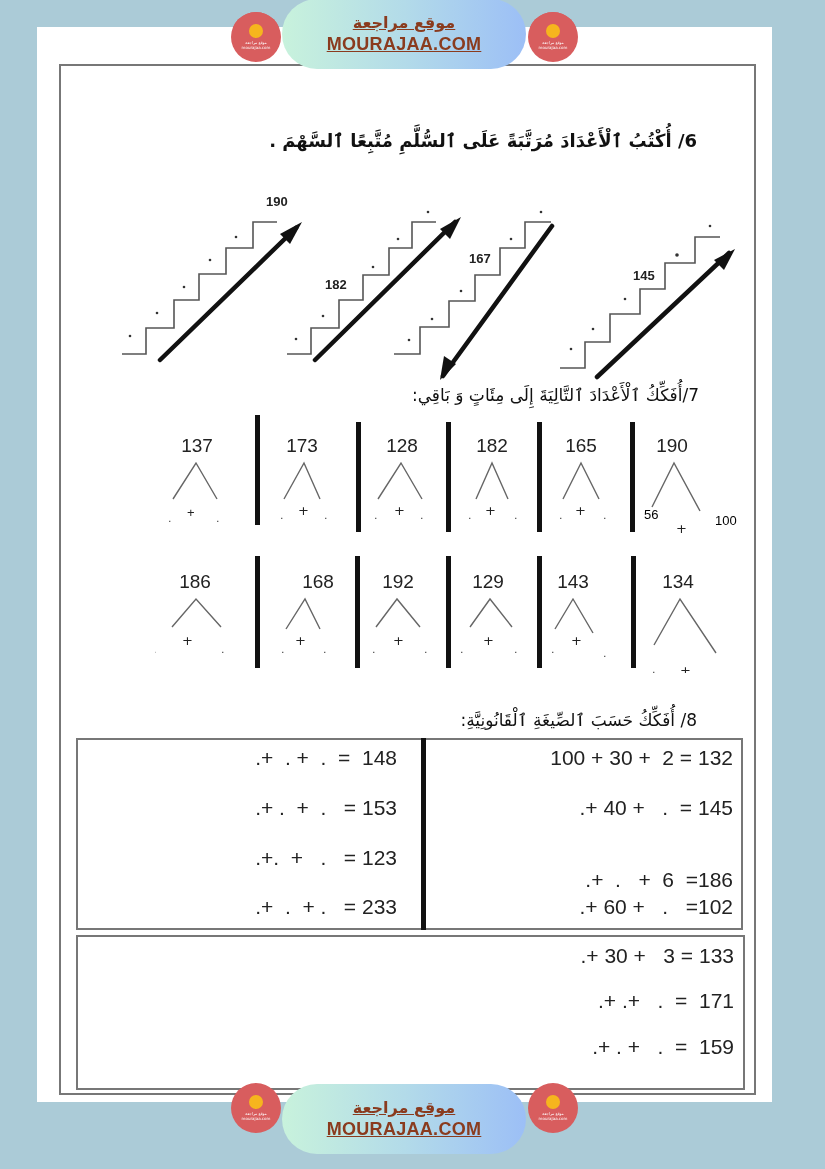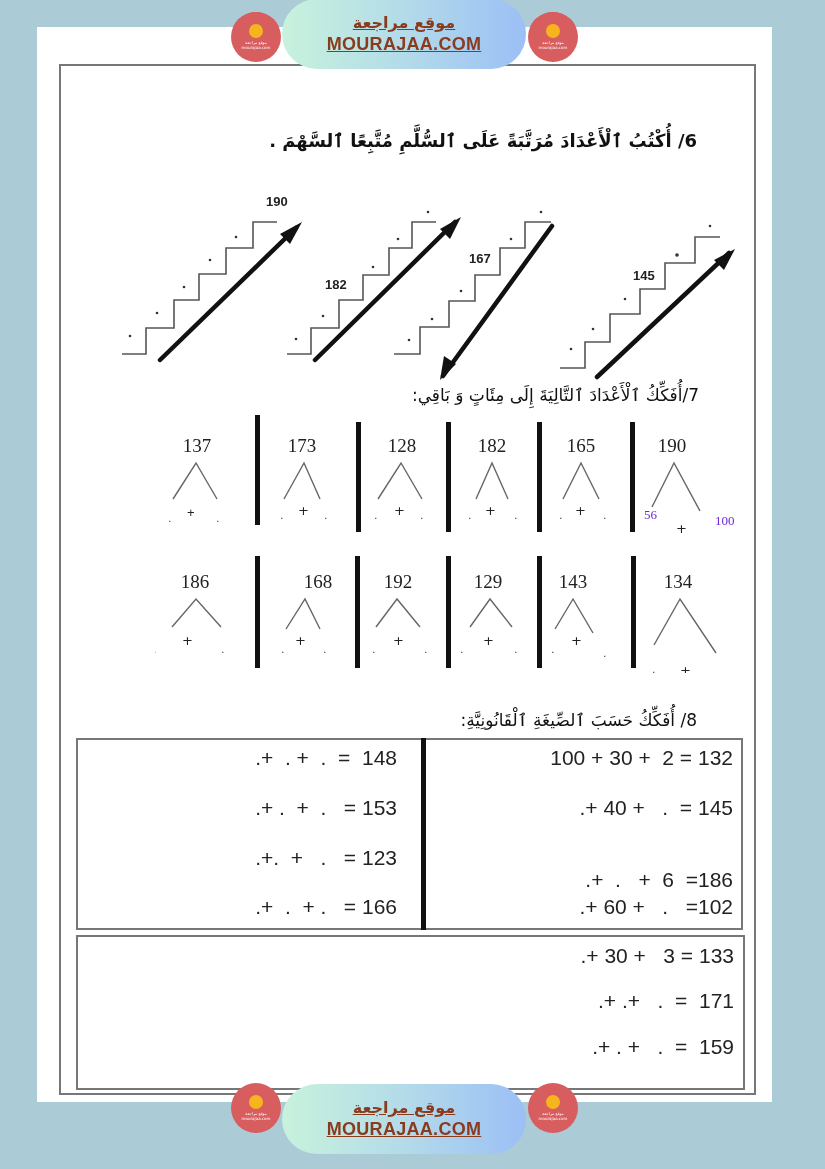--- a/index.html
+++ b/index.html
@@ -25,24 +25,24 @@
   .title { position: absolute; direction: rtl; font-family: "DejaVu Sans", sans-serif; color: #111; white-space: nowrap; }
   .t6 { right: 128px; top: 130px; font-size: 18px; font-weight: bold; }
   .t7 { right: 126px; top: 385px; font-size: 17px; }
   .t8 { right: 128px; top: 710px; font-size: 17px; }
 
   .stairs { position: absolute; left: 0; top: 0; width: 825px; height: 1169px; pointer-events: none; }
   .stair-label { position: absolute; font-family: "Liberation Sans", sans-serif; font-weight: bold; font-size: 13px; color: #222; }
 
   
   .decomp { position: absolute; width: 80px; text-align: center; }
-  .decomp .num { font-family: Liberation Serif, serif; font-size: 19px; color: #222; }
+  .decomp .num { font-family: Liberation Sans, sans-serif; font-size: 19px; color: #222; }
   .decomp svg { display: block; margin: 0 auto; }
   .sep { position: absolute; width: 5px; background: #111; }
-  .sub { position: absolute; font-family: Liberation Serif, serif; font-size: 13px; color: #6d28d9; }
+  .sub { position: absolute; font-family: Liberation Sans, sans-serif; font-size: 13px; color: #000000; }
 
   
   .box { position: absolute; border: 2px solid #777; }
   .vbar { position: absolute; width: 5px; background: #111; }
   .eq { position: absolute; font-family: "Liberation Sans", sans-serif; font-size: 21px; color: #222; white-space: pre; text-align: right; }
 </style>
 </head>
 <body>
 
 <div class="logo" style="left:231px;top:12px;">
@@ -252,21 +252,21 @@
 <div class="vbar" style="left:421px;top:738px;height:192px;"></div>
 
 <div class="eq" style="right:92px;top:746px;">100 + 30 +  2 = 132</div>
 <div class="eq" style="right:92px;top:796px;">.+ 40 +   .  = 145</div>
 <div class="eq" style="right:92px;top:868px;">.+  .   +  6  =186</div>
 <div class="eq" style="right:92px;top:895px;">.+ 60 +   .   =102</div>
 
 <div class="eq" style="right:428px;top:746px;">.+  . +  .  =  148</div>
 <div class="eq" style="right:428px;top:796px;">.+ .  +  .   = 153</div>
 <div class="eq" style="right:428px;top:846px;">.+.  +   .   = 123</div>
-<div class="eq" style="right:428px;top:895px;">.+  .  + .   = 166</div>
+<div class="eq" style="right:428px;top:895px;">.+  .  + .   = 233</div>
 
 <div class="box" style="left:76px;top:935px;width:669px;height:155px;"></div>
 <div class="eq" style="right:91px;top:944px;">.+ 30 +   3 = 133</div>
 <div class="eq" style="right:91px;top:989px;">.+ .+   .  =  171</div>
 <div class="eq" style="right:91px;top:1035px;">.+ . +   .  =  159</div>
 
 <div class="logo" style="left:231px;top:1083px;">
   <div class="dot"></div>
   <div class="txt">موقع مراجعة mourajaa.com</div>
 </div>

